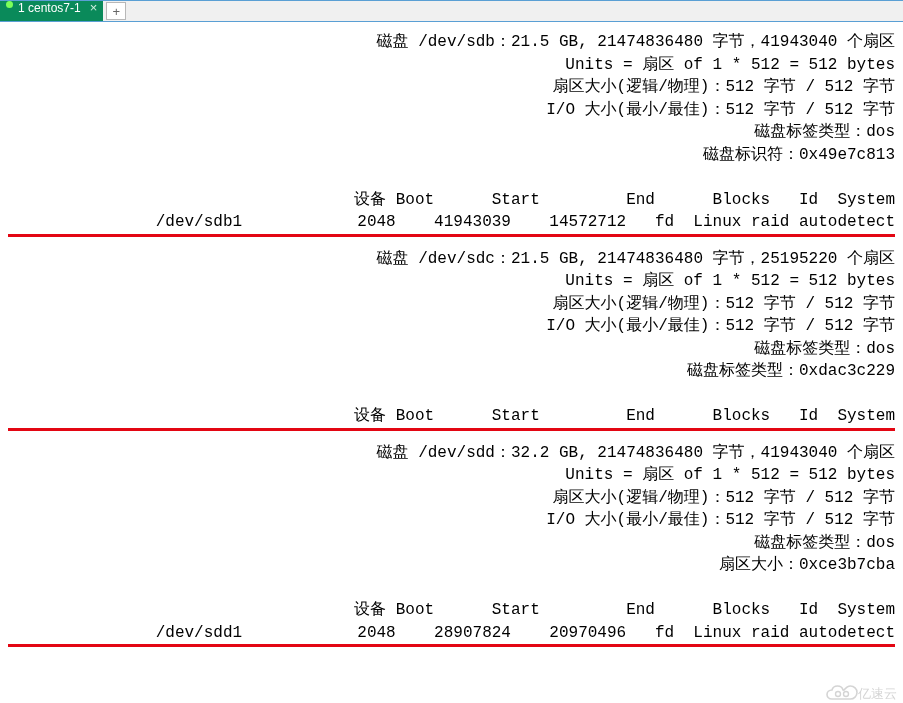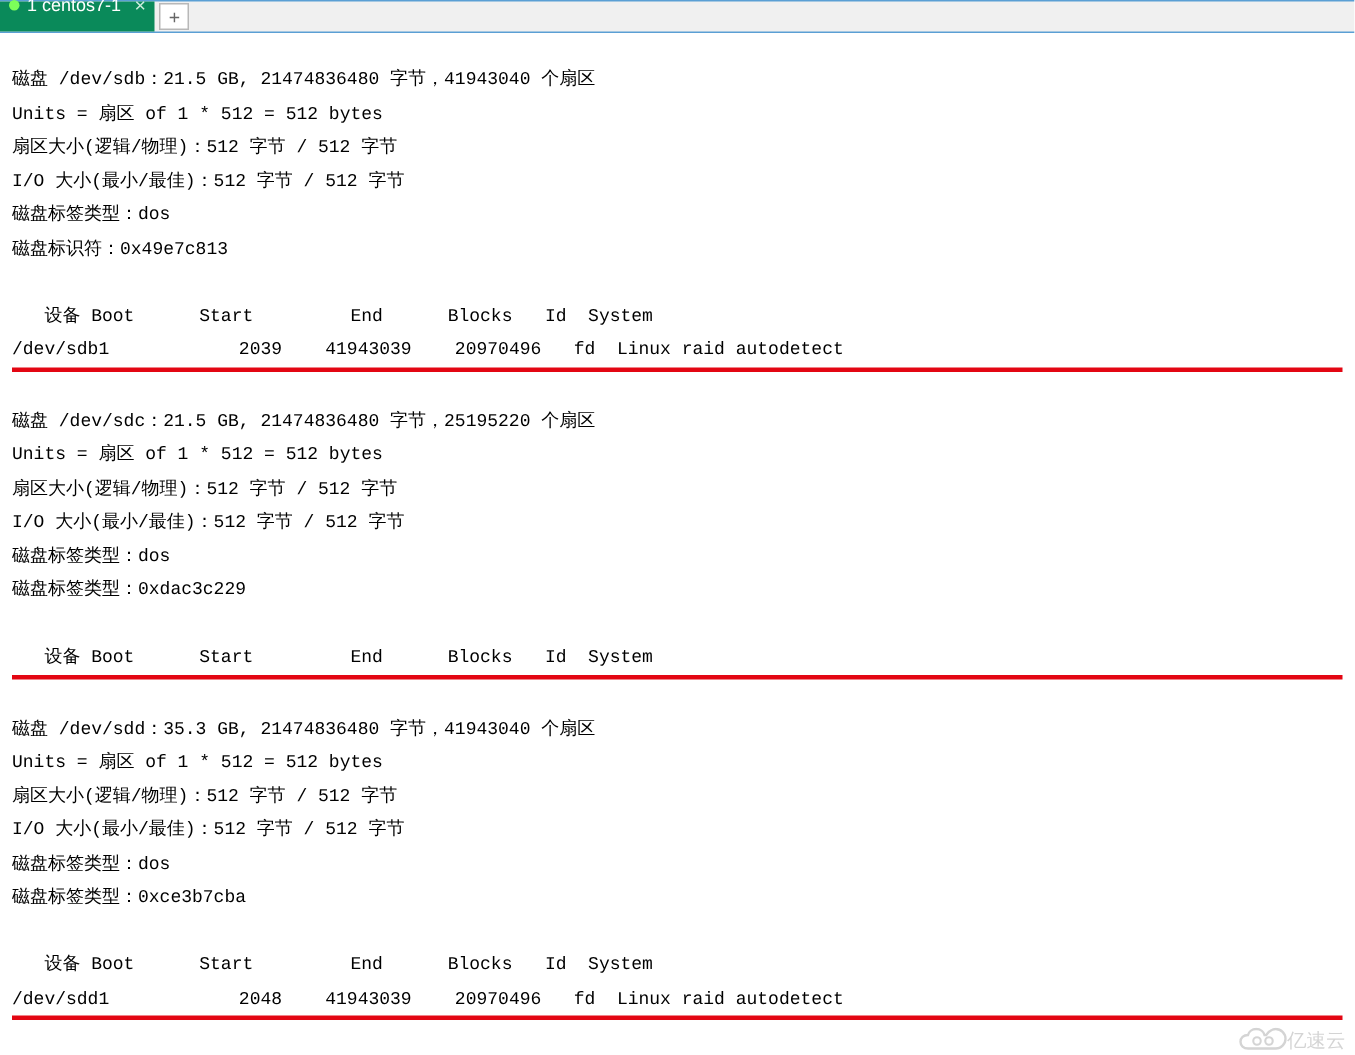--- a/index.html
+++ b/index.html
@@ -17,21 +17,21 @@
       background: #f0f0f0;
       border-top: 1px solid #5a9fd4;
       border-bottom: 1px solid #5a9fd4;
       display: flex;
       align-items: stretch;
     }
     .tab {
       background: #0a8a5a;
       color: #fff;
       display: flex;
-      align-items: center;
+      align-items: flex-start;
       padding: 0 6px 16px 6px;
       font-family: Arial, sans-serif;
       font-size: 12px;
       height: 100%;
       gap: 5px;
     }
     .tab-dot {
       width: 7px; height: 7px; border-radius: 50%;
       background: #7cff5a;
     }
@@ -50,26 +50,27 @@
       background: #fff;
       font-family: Arial, sans-serif;
       font-size: 13px;
       color: #666;
       display: flex;
       align-items: center;
       justify-content: center;
       cursor: pointer;
     }
     .terminal {
-      padding: 20px 8px 0 8px;
+      padding: 9px 8px 0 8px;
       line-height: 22.5px;
       color: #000;
       white-space: pre;
-      font-size: 12px;
+      font-size: 16px;
       letter-spacing: 0;
+      text-align: right;
     }
     .underline-red {
       height: 3px;
       background: #e30613;
       margin: 0 8px 2px 8px;
     }
     .watermark {
       position: absolute;
       right: 6px;
       bottom: 0;
@@ -98,39 +99,39 @@
   </div>
 </div>
 
 <div class="terminal"><div class="disk-block"><span>磁盘 /dev/sdb：21.5 GB, 21474836480 字节，41943040 个扇区</span>
 <span>Units = 扇区 of 1 * 512 = 512 bytes</span>
 <span>扇区大小(逻辑/物理)：512 字节 / 512 字节</span>
 <span>I/O 大小(最小/最佳)：512 字节 / 512 字节</span>
 <span>磁盘标签类型：dos</span>
 <span>磁盘标识符：0x49e7c813</span>
 
-<span class="hdr-line">   设备 Boot      Start         End      Blocks   Id  System</span><span class="part-line">/dev/sdb1            2039    41943039    20970496   fd  Linux raid autodetect</span></div></div>
+<span class="hdr-line">   设备 Boot      Start         End      Blocks   Id  System</span><span class="part-line">/dev/sdb1            2048    41943039    14572712   fd  Linux raid autodetect</span></div></div>
 <div class="underline-red"></div>
 <div class="terminal"><div class="disk-block"><span>磁盘 /dev/sdc：21.5 GB, 21474836480 字节，25195220 个扇区</span>
 <span>Units = 扇区 of 1 * 512 = 512 bytes</span>
 <span>扇区大小(逻辑/物理)：512 字节 / 512 字节</span>
 <span>I/O 大小(最小/最佳)：512 字节 / 512 字节</span>
 <span>磁盘标签类型：dos</span>
 <span>磁盘标签类型：0xdac3c229</span>
 
 <span class="hdr-line">   设备 Boot      Start         End      Blocks   Id  System</span></div></div>
 <div class="underline-red"></div>
-<div class="terminal"><div class="disk-block"><span>磁盘 /dev/sdd：35.3 GB, 21474836480 字节，41943040 个扇区</span>
+<div class="terminal"><div class="disk-block"><span>磁盘 /dev/sdd：32.2 GB, 21474836480 字节，41943040 个扇区</span>
 <span>Units = 扇区 of 1 * 512 = 512 bytes</span>
 <span>扇区大小(逻辑/物理)：512 字节 / 512 字节</span>
 <span>I/O 大小(最小/最佳)：512 字节 / 512 字节</span>
 <span>磁盘标签类型：dos</span>
-<span>磁盘标签类型：0xce3b7cba</span>
+<span>扇区大小：0xce3b7cba</span>
 
-<span class="hdr-line">   设备 Boot      Start         End      Blocks   Id  System</span><span class="part-line">/dev/sdd1            2048    41943039    20970496   fd  Linux raid autodetect</span></div></div>
+<span class="hdr-line">   设备 Boot      Start         End      Blocks   Id  System</span><span class="part-line">/dev/sdd1            2048    28907824    20970496   fd  Linux raid autodetect</span></div></div>
 <div class="underline-red"></div>
 
 <div class="watermark">
   <svg width="34" height="18" viewBox="0 0 34 18">
     <path d="M8 14c-3 0-5-2-5-4.5S5 5 8 5c.5-2 2.5-4 5.5-4 3 0 5 2 5.5 4 .3 0 .6 0 1 .1C22 2.5 24 1 26.5 1 30 1 33 4 33 7.5S30 14 26.5 14H8z" fill="none" stroke="#d0d0d0" stroke-width="1.6"></path>
     <circle cx="14" cy="9" r="2.5" fill="none" stroke="#d0d0d0" stroke-width="1.4"></circle>
     <circle cx="22" cy="9" r="2.5" fill="none" stroke="#d0d0d0" stroke-width="1.4"></circle>
   </svg>
   <span>亿速云</span>
 </div>

